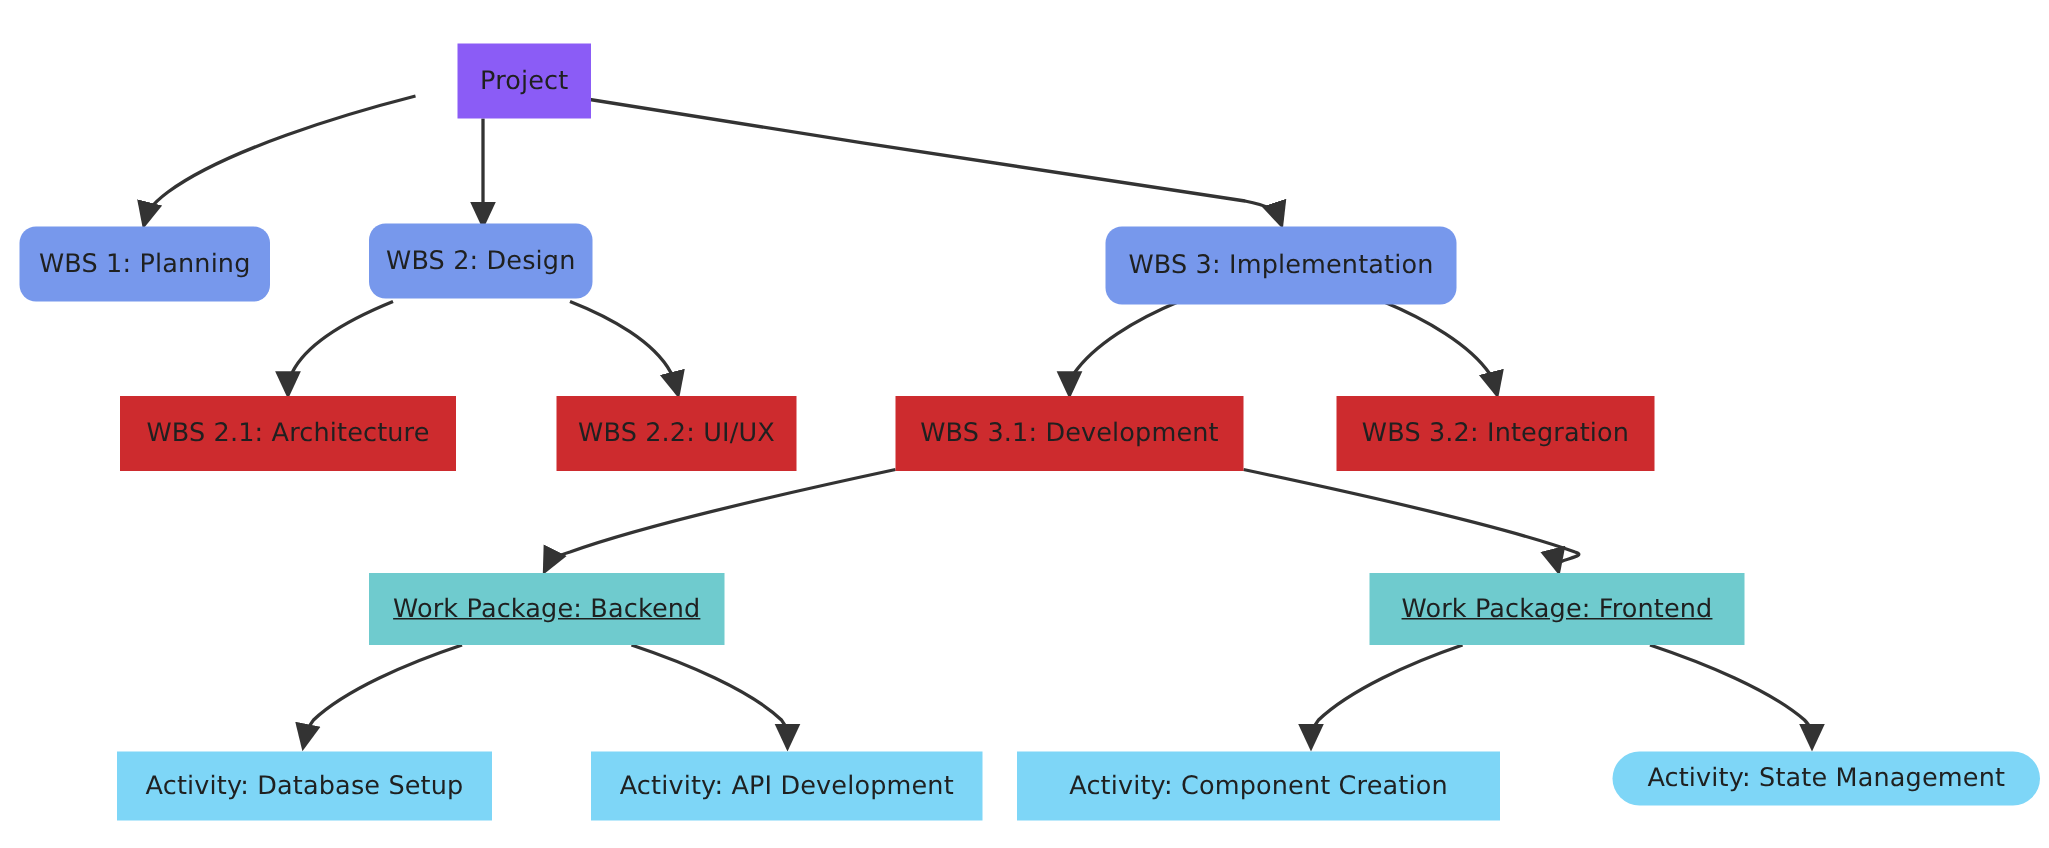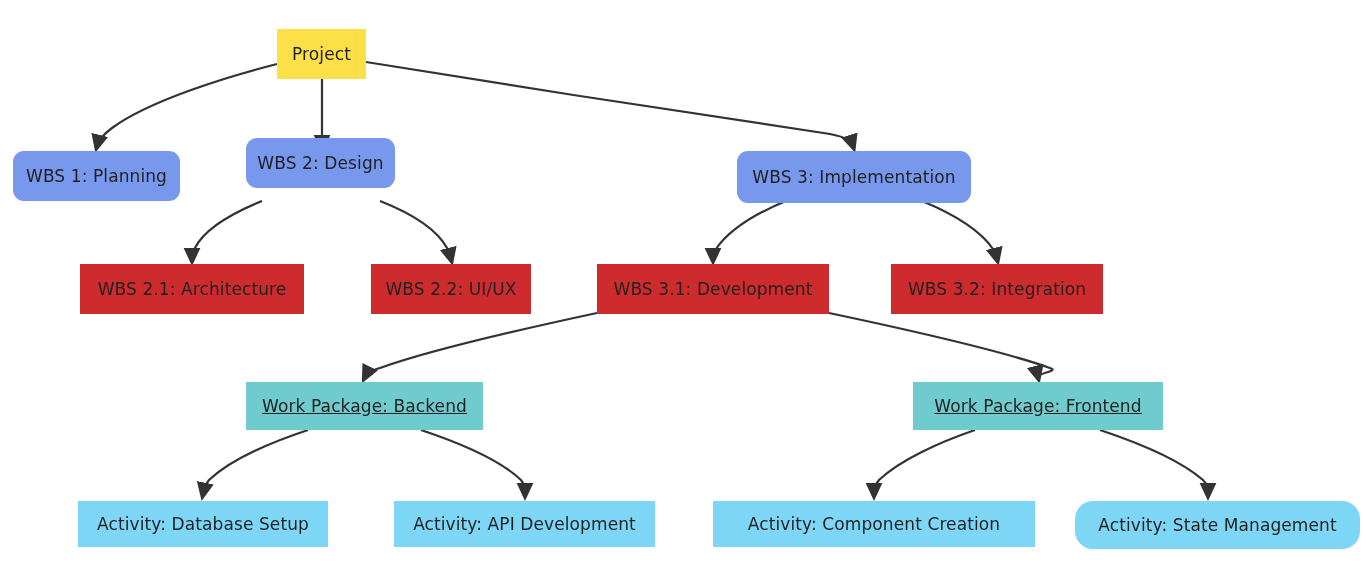--- a/index.html
+++ b/index.html
@@ -35,21 +35,21 @@
     font-size: 17px;
     line-height: 1;
     letter-spacing: 0.1px;
     white-space: nowrap;
     border-radius: 0px;
   }
   .node-label {
     display: block;
     padding: 0 2px;
   }
-  .lvl-project { background: #fde047; }
+  .lvl-project { background: #8b5cf6; margin-left: 28px; }
   .lvl-wbs     { background: #7798ec; border-radius: 11px; }
   .lvl-sub     { background: #cd2b2e; }
   .lvl-wp      { background: #6fcbce; text-decoration: underline; }
   .lvl-act     { background: #7ed6f7; }
 </style>
 </head>
 <body>
 
 <div id="diagram-canvas">
 
@@ -76,21 +76,21 @@
       </g>
   </svg>
 
   <div id="node-group">
       <div class="node lvl-project" style="left: 277px; top: 29px; width: 89px; height: 50px;">
         <span class="node-label">Project</span>
       </div>
       <div class="node lvl-wbs" style="left: 13px; top: 151px; width: 167px; height: 50px;">
         <span class="node-label">WBS 1: Planning</span>
       </div>
-      <div class="node lvl-wbs" style="left: 246px; top: 138px; width: 149px; height: 50px;">
+      <div class="node lvl-wbs" style="left: 246px; top: 149px; width: 149px; height: 50px;">
         <span class="node-label">WBS 2: Design</span>
       </div>
       <div class="node lvl-wbs" style="left: 737px; top: 151px; width: 234px; height: 52px;">
         <span class="node-label">WBS 3: Implementation</span>
       </div>
       <div class="node lvl-sub" style="left: 80px; top: 264px; width: 224px; height: 50px;">
         <span class="node-label">WBS 2.1: Architecture</span>
       </div>
       <div class="node lvl-sub" style="left: 371px; top: 264px; width: 160px; height: 50px;">
         <span class="node-label">WBS 2.2: UI/UX</span>
@@ -106,21 +106,21 @@
       </div>
       <div class="node lvl-wp" style="left: 913px; top: 382px; width: 250px; height: 48px;">
         <span class="node-label">Work Package: Frontend</span>
       </div>
       <div class="node lvl-act" style="left: 78px; top: 501px; width: 250px; height: 46px;">
         <span class="node-label">Activity: Database Setup</span>
       </div>
       <div class="node lvl-act" style="left: 394px; top: 501px; width: 261px; height: 46px; align-items: center;">
         <span class="node-label">Activity: API Development</span>
       </div>
-      <div class="node lvl-act" style="left: 713px; top: 501px; width: 322px; height: 46px;">
+      <div class="node lvl-act" style="left: 678px; top: 501px; width: 322px; height: 46px;">
         <span class="node-label">Activity: Component Creation</span>
       </div>
-      <div class="node lvl-act" style="left: 1075px; top: 501px; width: 285px; height: 48px; border-radius: 18px;">
+      <div class="node lvl-act" style="left: 1075px; top: 501px; width: 285px; height: 36px; border-radius: 18px;">
         <span class="node-label">Activity: State Management</span>
       </div>
     </div>
 
 </div>
 
 </body></html>

